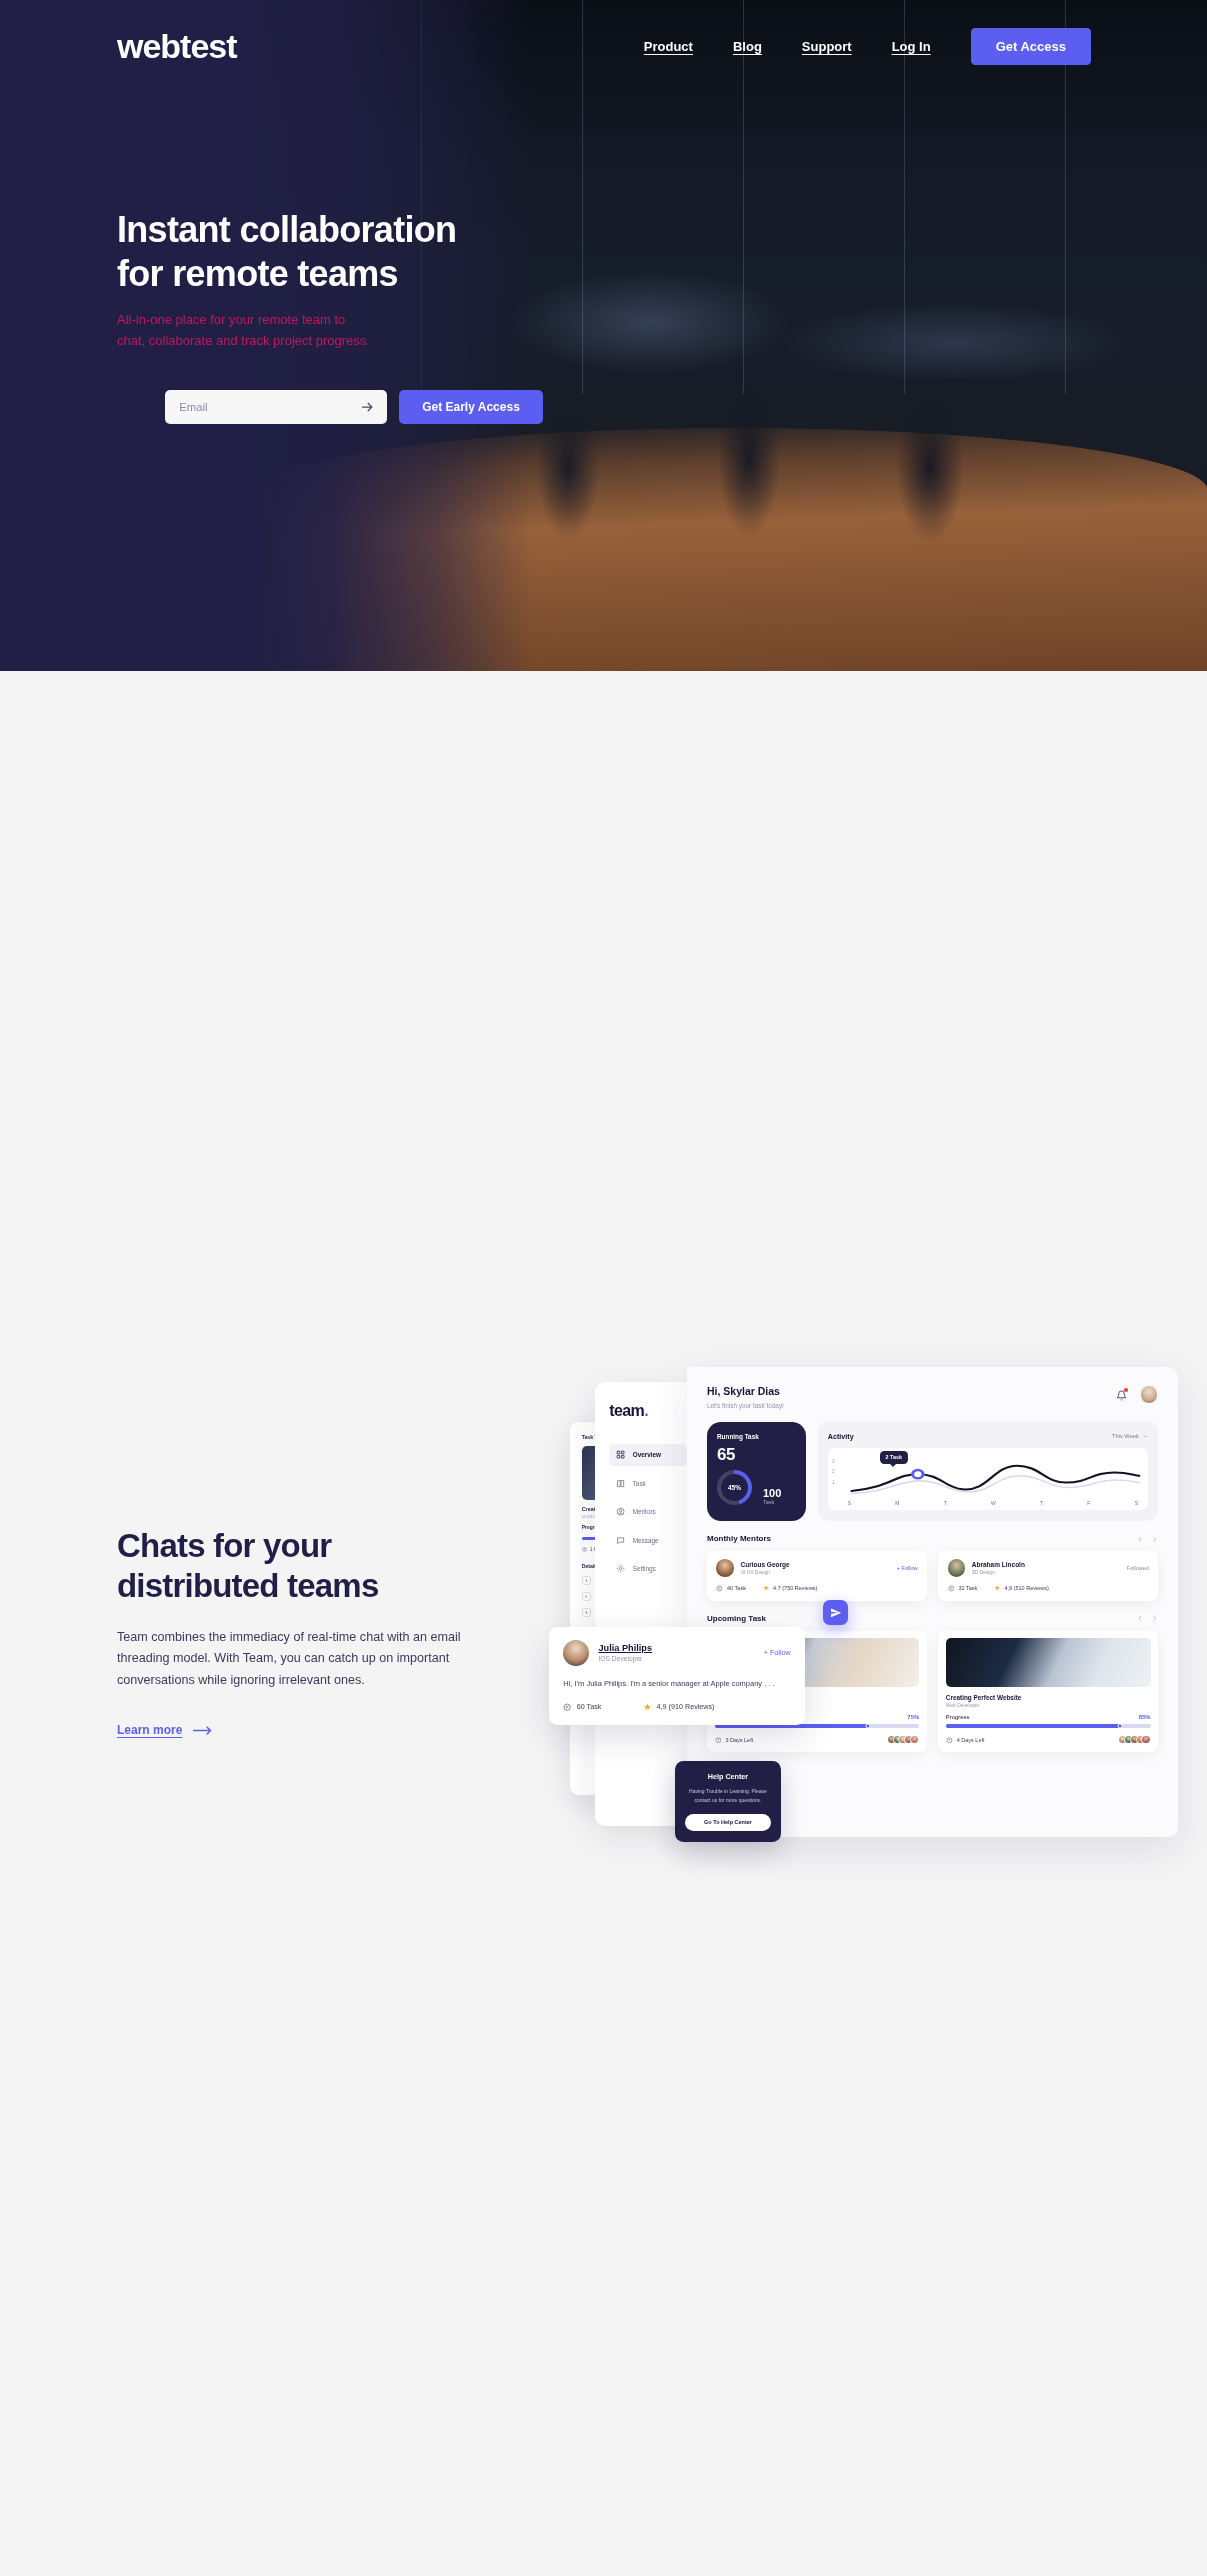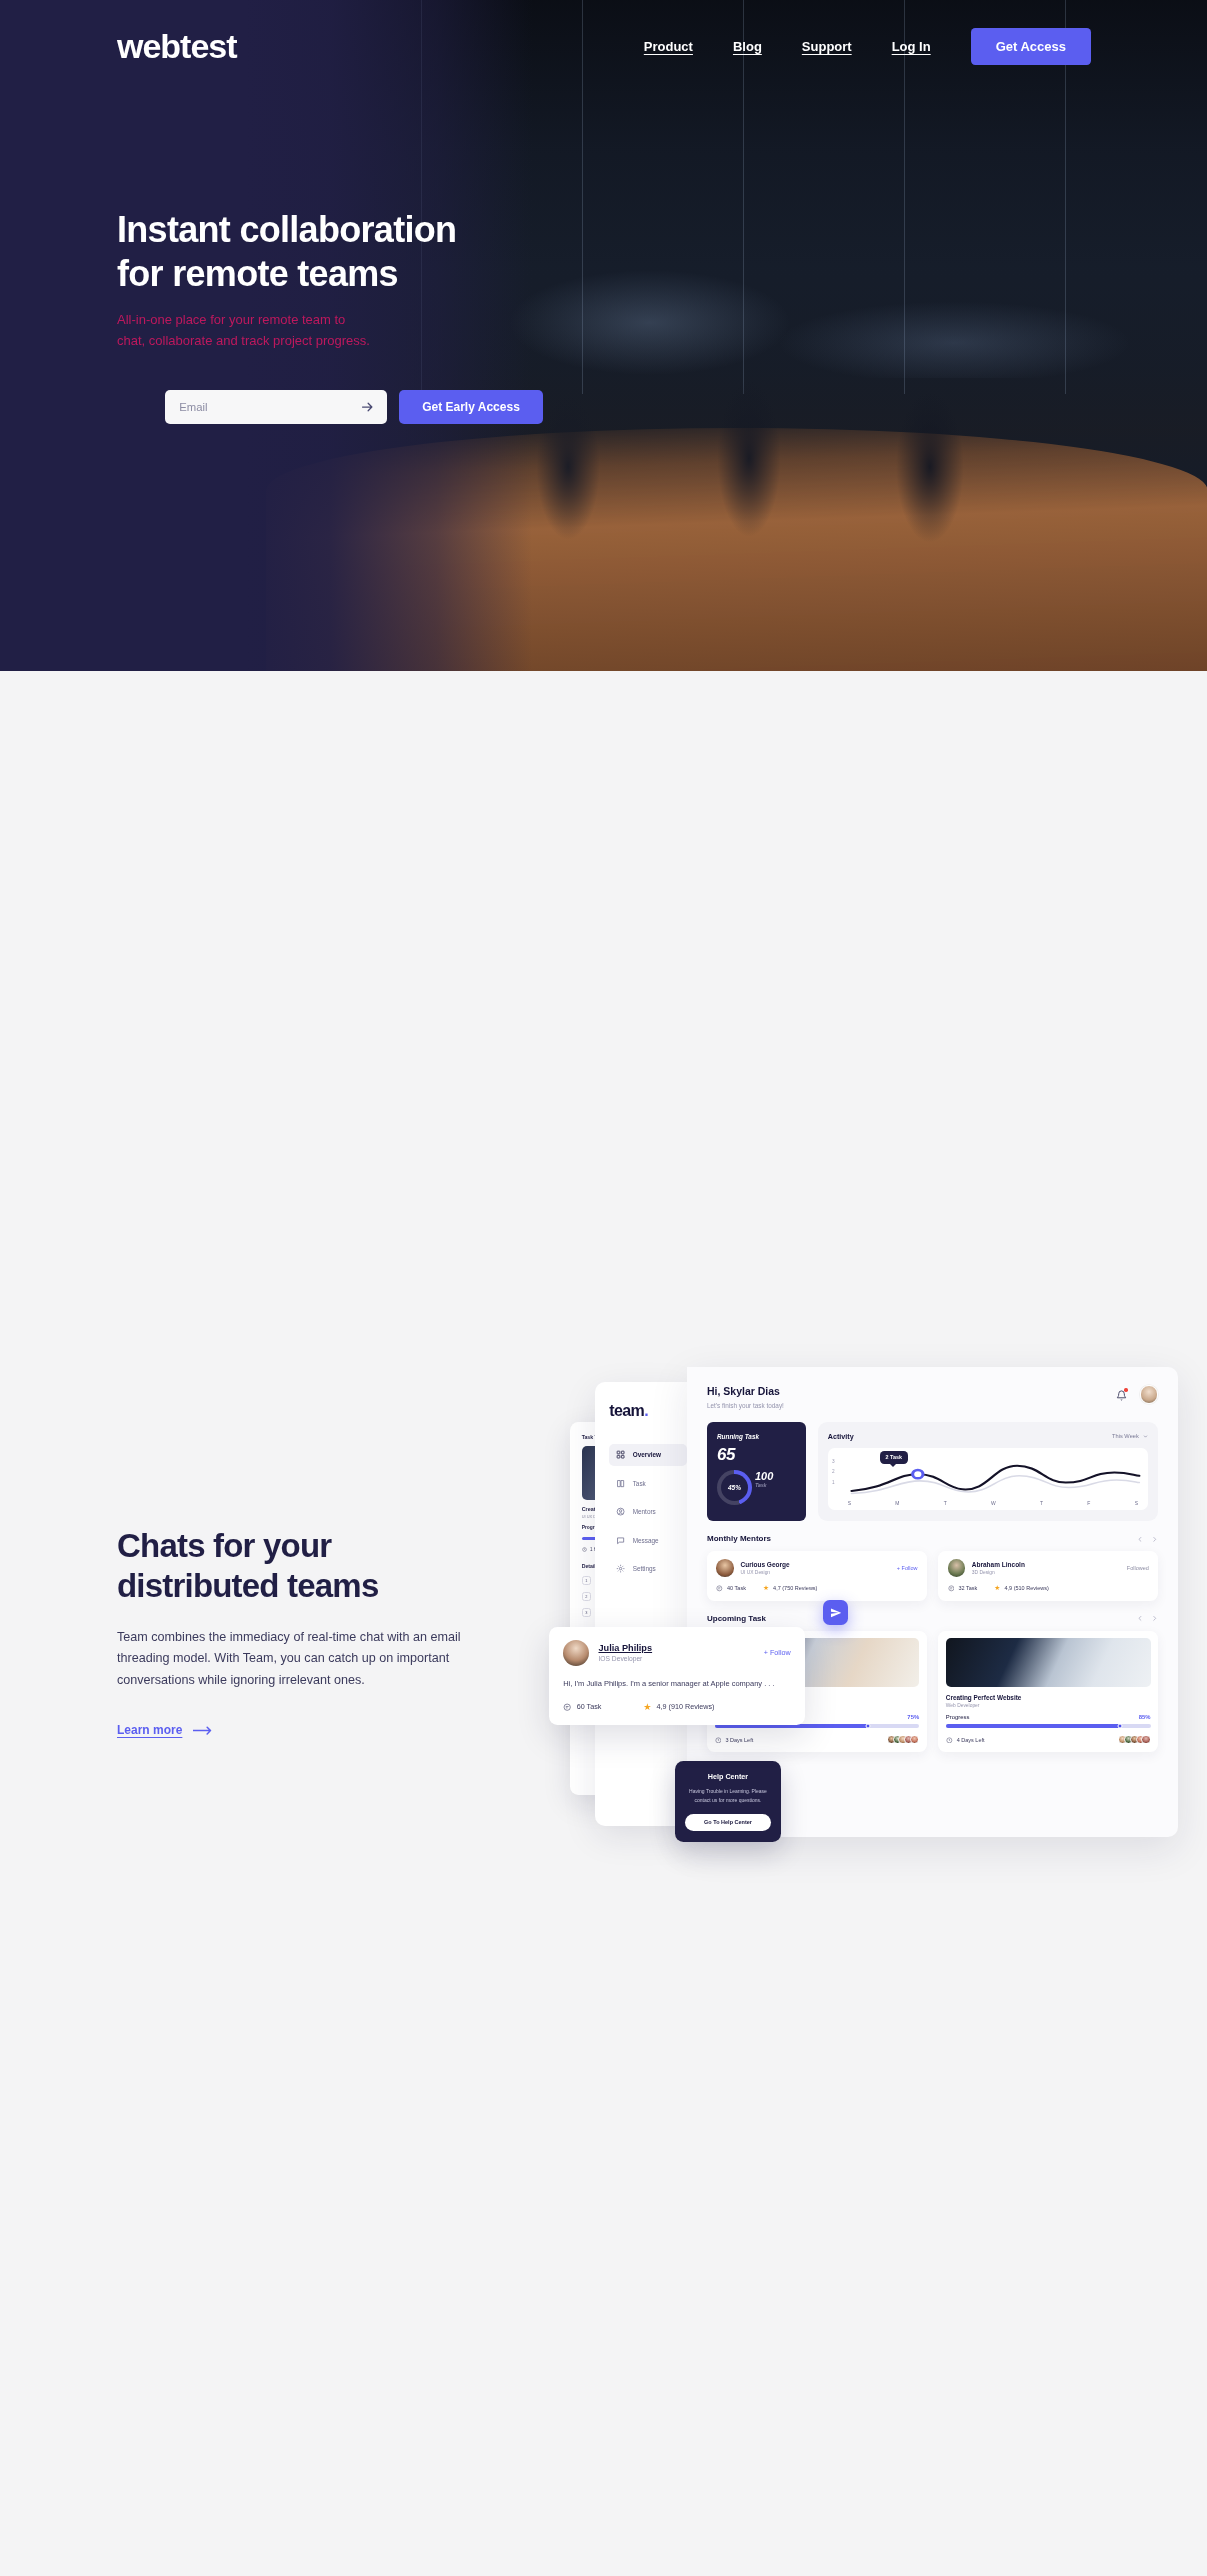--- a/index.html
+++ b/index.html
@@ -169,25 +169,25 @@
     position:absolute; right:-0.8px; top:-0.8px; width:3.4px; height:3.4px; border-radius:50%; background:#f0443a;
   }
   .mm-avatar{
     width:18.4px; height:18.4px; border-radius:50%;
     background:radial-gradient(circle at 50% 34%,#f0ddcc,#caa98c 60%,#6d5a45);
     border:1.3px solid #fff; box-shadow:0 0 0 0.8px #eee;
   }
 
   .mm-row1{ display:flex; gap:11.7px; margin-top:13.4px; }
   .card-running{
-    width:99px; height:99px; background:#211f45; border-radius:6px; padding:11px 10px; color:#fff; flex:none;font-style:italic;
+    width:99px; height:99px; background:#211f45; border-radius:14px; padding:11px 10px; color:#fff; flex:none;
   }
   .cr-t{ font-size:6.4px; font-weight:700; }
   .cr-n{ font-size:17px; font-weight:700; margin-top:5px; letter-spacing:-0.4px; }
-  .cr-bot{ display:flex; align-items:flex-start; gap:3px; margin-top:5px; }
+  .cr-bot{ display:flex; align-items:flex-end; gap:11px; margin-top:5px; }
   .cr-ring{
     width:35px; height:35px; border-radius:50%;
     background:conic-gradient(#5b5ef0 0 45%, rgba(255,255,255,.16) 45% 100%);
     display:flex; align-items:center; justify-content:center; position:relative; flex:none;
   }
   .cr-ring::after{
     content:""; position:absolute; inset:3.8px; border-radius:50%; background:#211f45;
   }
   .cr-pct{ position:relative; z-index:2; font-size:6.5px; font-weight:700; }
   .cr-100{ font-size:11px; font-weight:700; line-height:1.1; }

